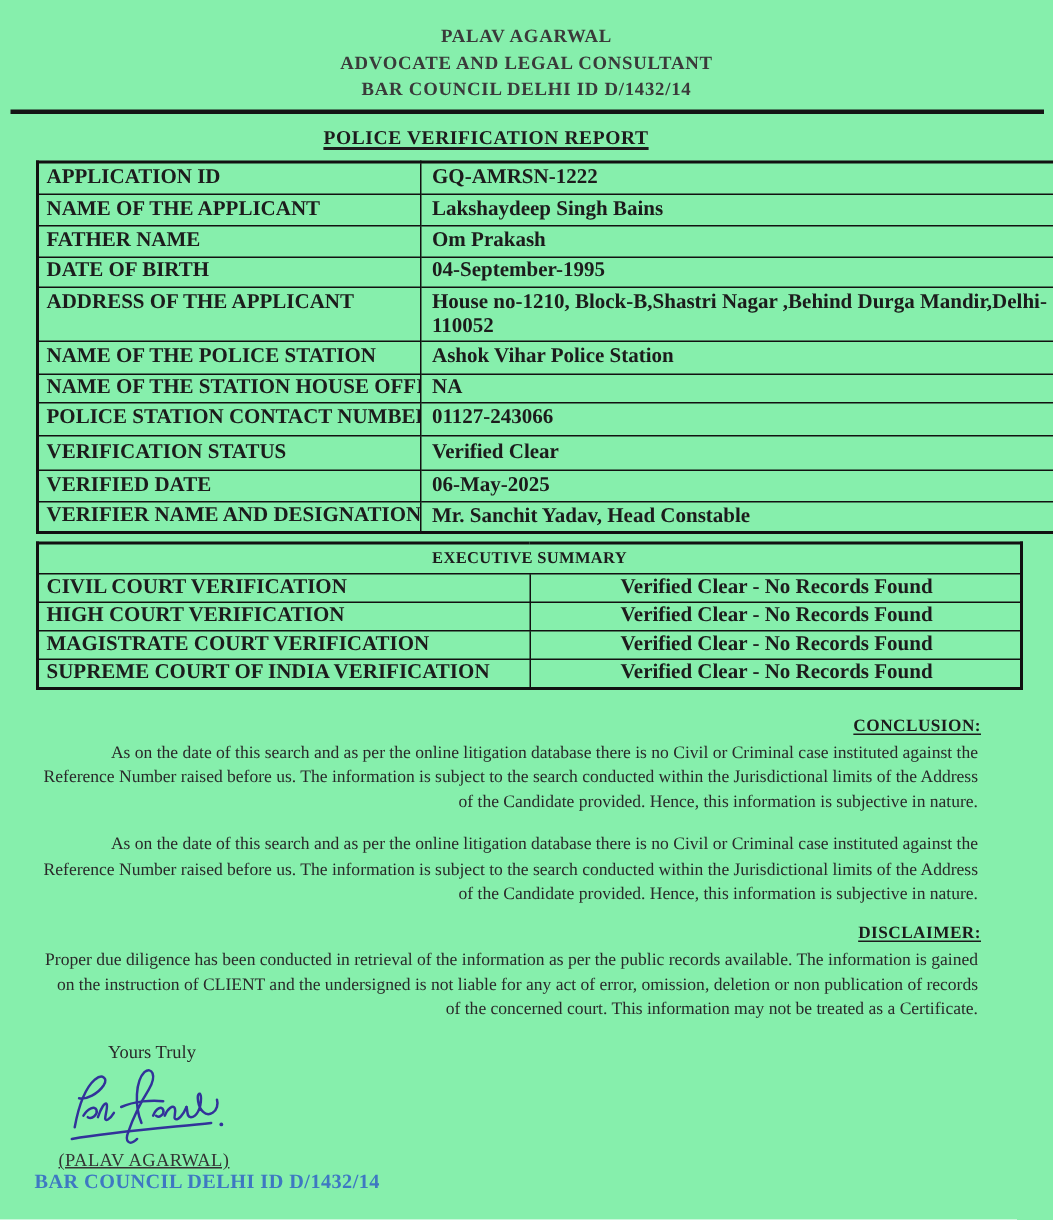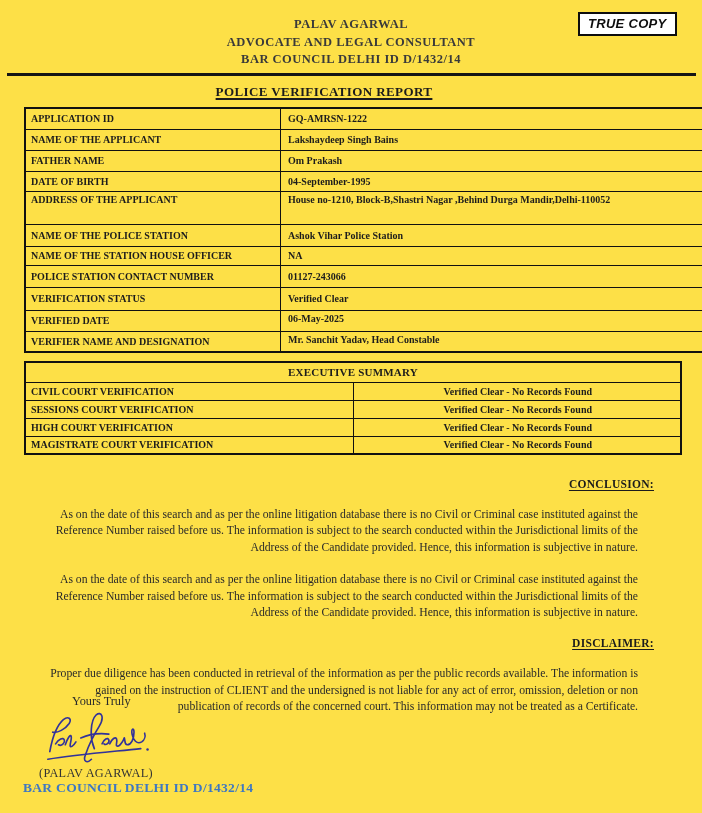--- a/index.html
+++ b/index.html
@@ -4,21 +4,21 @@
 <style>
   :root{
     --accent-blue:#3e78c2;
     --signature-ink:#32329a;
     --border:#111111;
   }
   html,body{margin:0;padding:0;background:#ffffff;}
   .page{
     position:relative;
     width:702px;height:813px;
-    background:#fde047;
+    background:#86efac;
     font-family:"Liberation Serif", serif;
     color:#1c1c1c;
     overflow:hidden;
   }
   
   .letterhead{
     position:absolute;top:16px;left:0;right:0;
     text-align:center;
     color:#3a3a3a;
     font-weight:bold;
@@ -59,21 +59,21 @@
     border-collapse:collapse;
     table-layout:fixed;
   }
   table.doc, table.doc td, table.doc th{
     border:1.6px solid var(--border);
   }
   table.doc{border-width:2px;}
   .details{top:107px;}
   .summary{top:361px;}
   td,th{
-    font-size:10px;
+    font-size:14px;
     font-weight:bold;
     padding:1px 5px;
     overflow:hidden;
     white-space:nowrap;
     vertical-align:middle;
   }
   td.lbl{width:244px;}
   td.val{width:414px;padding-left:7px;}
   .details td.addr{white-space:normal;}
   .va-top{vertical-align:top;padding-top:2px;}
@@ -92,58 +92,57 @@
   .section h3{
     margin:0 0 3px 0;
     font-size:11.5px;
     line-height:13px;
     font-weight:bold;
     letter-spacing:0.3px;
     text-decoration:underline;
     text-underline-offset:1.5px;
   }
   .section p{
-    margin:16px;
+    margin:2px;
     font-size:11.7px;
     line-height:16.4px;
     color:#2a2a2a;
   }
   
   .salutation{
     position:absolute;left:72px;top:694px;
     font-size:12.3px;color:#2a2a2a;
   }
   .signature{
     position:absolute;left:40px;top:708px;
     width:128px;height:60px;
     color:var(--signature-ink);
   }
   .signatory{
     position:absolute;left:39px;top:766px;
-    font-size:12.3px;color:#333333;letter-spacing:0.3px;
+    font-size:12.3px;color:#333333;letter-spacing:0.3px;text-decoration:underline;
   }
   .bar-id{
     position:absolute;left:23px;top:780px;
     font-size:13.5px;font-weight:bold;
     color:var(--accent-blue);
     letter-spacing:0.3px;
   }
 </style>
 </head>
 <body>
 
 <div class="page">
 
   <div class="letterhead">
     <div>PALAV AGARWAL</div>
     <div>ADVOCATE AND LEGAL CONSULTANT</div>
     <div>BAR COUNCIL DELHI ID D/1432/14</div>
   </div>
 
-  <div class="stamp">TRUE COPY</div>
 
   <div class="rule"></div>
 
   <div class="title">
     <span>POLICE VERIFICATION REPORT</span>
   </div>
 
   <table class="doc details">
     <tbody>
       <tr style="height:21px">
@@ -196,29 +195,29 @@
   <table class="doc summary">
     <tbody>
       <tr style="height:20px">
         <th colspan="2">EXECUTIVE SUMMARY</th>
       </tr>
       <tr style="height:18px">
         <td class="lbl">CIVIL COURT VERIFICATION</td>
         <td class="val">Verified Clear - No Records Found</td>
       </tr>
       <tr style="height:18px">
-        <td class="lbl">SESSIONS COURT VERIFICATION</td>
-        <td class="val">Verified Clear - No Records Found</td>
-      </tr>
-      <tr style="height:18px">
         <td class="lbl">HIGH COURT VERIFICATION</td>
         <td class="val">Verified Clear - No Records Found</td>
       </tr>
       <tr style="height:18px">
         <td class="lbl">MAGISTRATE COURT VERIFICATION</td>
+        <td class="val">Verified Clear - No Records Found</td>
+      </tr>
+      <tr style="height:18px">
+        <td class="lbl">SUPREME COURT OF INDIA VERIFICATION</td>
         <td class="val">Verified Clear - No Records Found</td>
       </tr>
     </tbody>
   </table>
 
   <div class="sections">
     <div class="section">
       <h3>CONCLUSION:</h3>
       <p>As on the date of this search and as per the online litigation database there is no Civil or Criminal case instituted against the Reference Number raised before us. The information is subject to the search conducted within the Jurisdictional limits of the Address of the Candidate provided. Hence, this information is subjective in nature.</p>
     </div>

